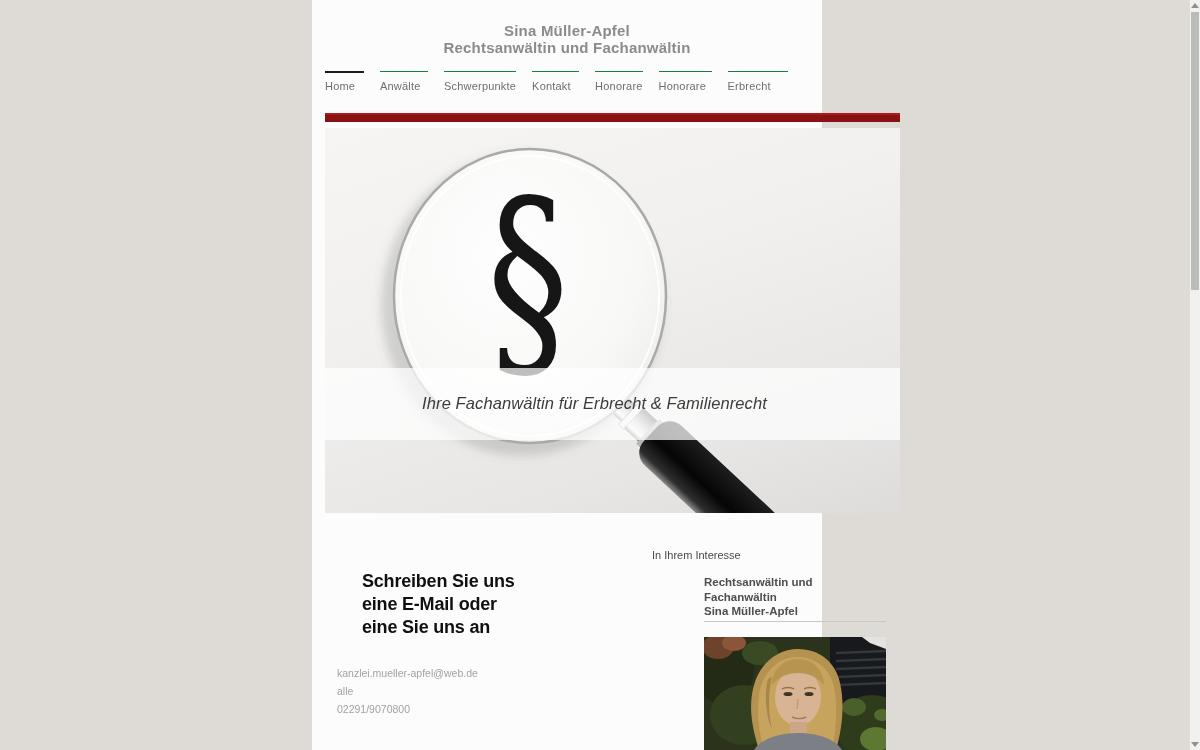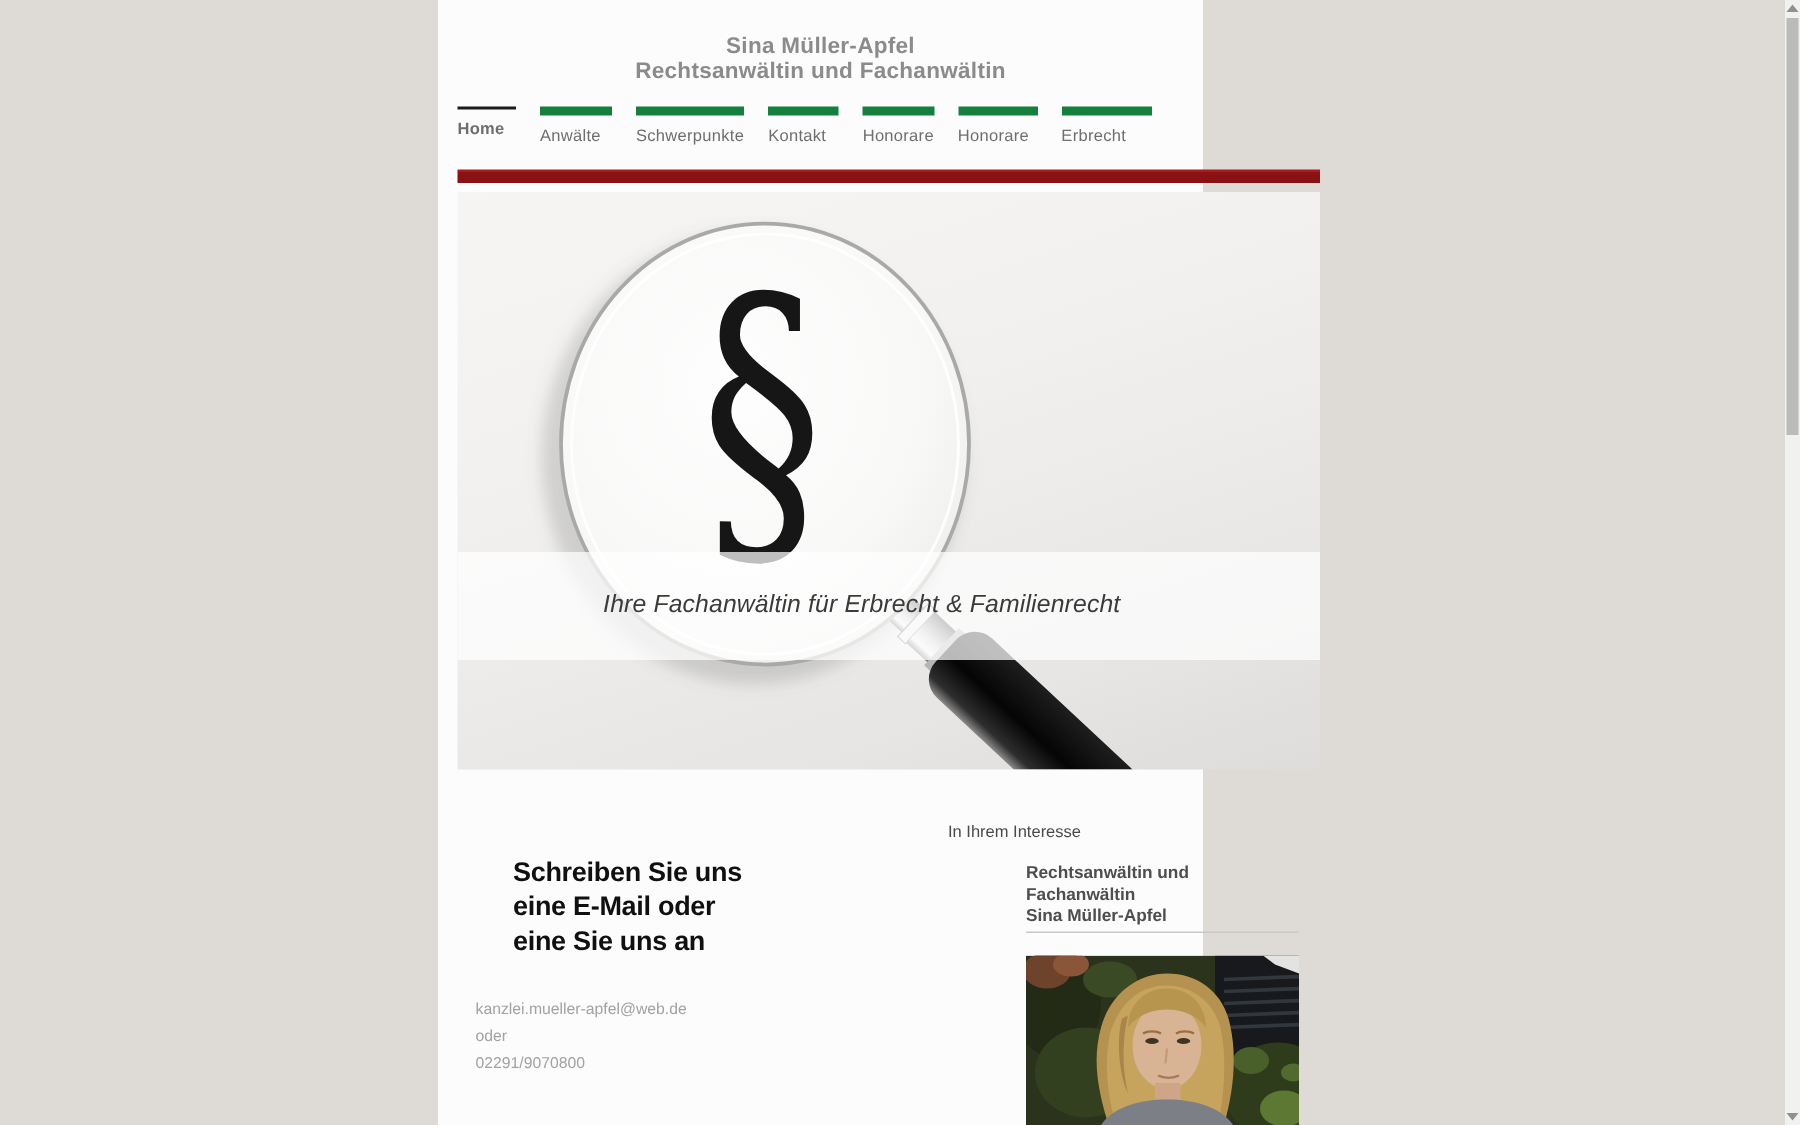--- a/index.html
+++ b/index.html
@@ -3,37 +3,37 @@
 <meta charset="utf-8">
 <style>
   html,body{margin:0;padding:0;}
   body{
     width:1200px;height:750px;overflow:hidden;
     background:#dedbd6;
     font-family:"Liberation Sans",sans-serif;
     position:relative;
   }
   .page{
-    position:absolute;left:292px;top:0;width:510px;height:750px;
+    position:absolute;left:312px;top:0;width:510px;height:750px;
     background:#fcfcfc;
   }
   
   .site-title{
     position:absolute;left:0;top:23px;width:100%;
     text-align:center;font-weight:bold;font-size:15px;line-height:16.5px;
     color:#8b8b8b;letter-spacing:.2px;
   }
   .main-nav{
     position:absolute;left:13px;top:71px;display:flex;gap:16px;
   }
   .nav-item{
-    border-top:6px solid #15803d;padding-top:8px;
+    border-top:1px solid #15803d;padding-top:8px;
     font-size:11px;color:#6e6e6e;cursor:pointer;letter-spacing:.2px;
   }
-  .nav-item.active{border-top:2px solid #1b1b1b;padding-top:7px;font-weight:bold;}
+  .nav-item.active{border-top:2px solid #1b1b1b;padding-top:7px;}
   .nav-item:nth-child(1){min-width:39px}
   .nav-item:nth-child(2){min-width:48px}
   .nav-item:nth-child(3){min-width:70px}
   .nav-item:nth-child(4){min-width:47px}
   .nav-item:nth-child(5){min-width:46px}
   .nav-item:nth-child(6){min-width:53px}
   .nav-item:nth-child(7){min-width:60px}
   .red-bar{
     position:absolute;left:13px;top:113px;width:575px;height:9px;
     background:linear-gradient(180deg,#ab1b1e 0,#ab1b1e 2px,#8b1214 2px,#871114 100%);
@@ -164,21 +164,21 @@
 
   <div class="interest-heading">In Ihrem Interesse</div>
 
   <div class="cta-heading">
     <div>Schreiben Sie uns</div>
     <div>eine E-Mail oder</div>
     <div>eine Sie uns an</div>
   </div>
   <div class="contact-block">
     <div>kanzlei.mueller-apfel@web.de</div>
-    <div>oder</div>
+    <div>alle</div>
     <div>02291/9070800</div>
   </div>
 
   <div class="profile-title">
     <div>Rechtsanwältin und Fachanwältin</div>
     <div>Sina Müller-Apfel</div>
   </div>
   <div class="profile-divider"></div>
 
   <div class="portrait">

